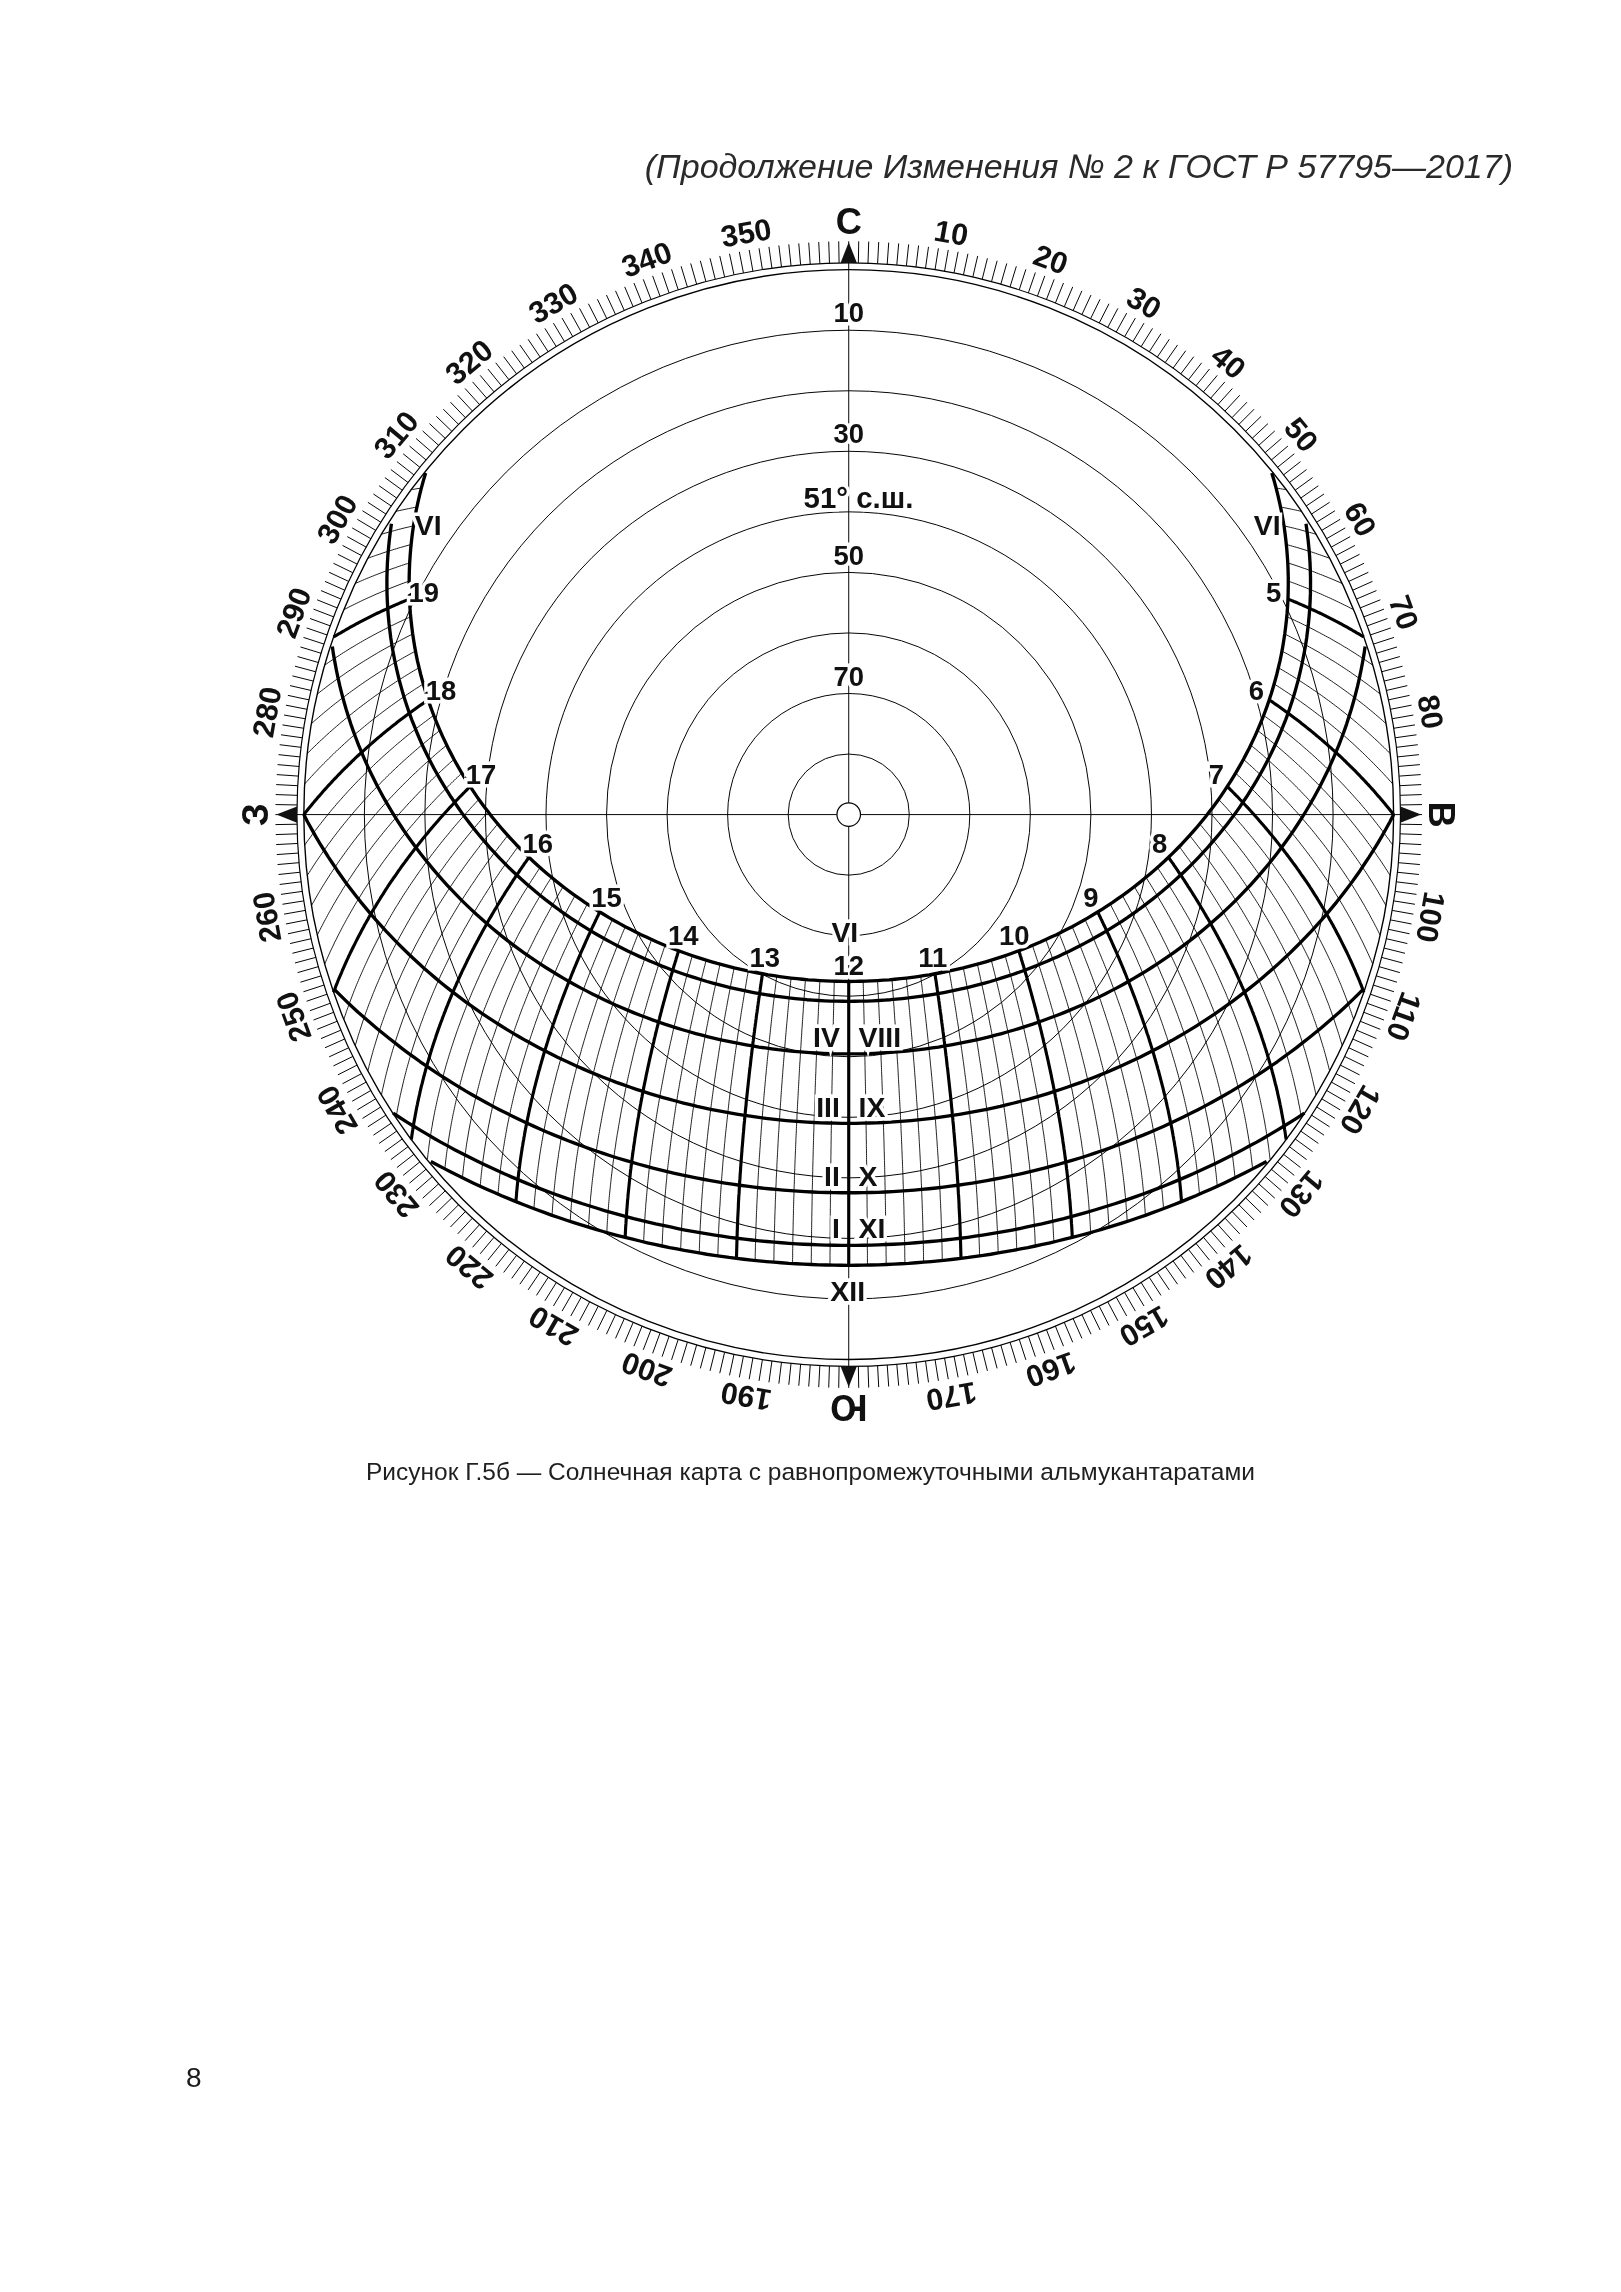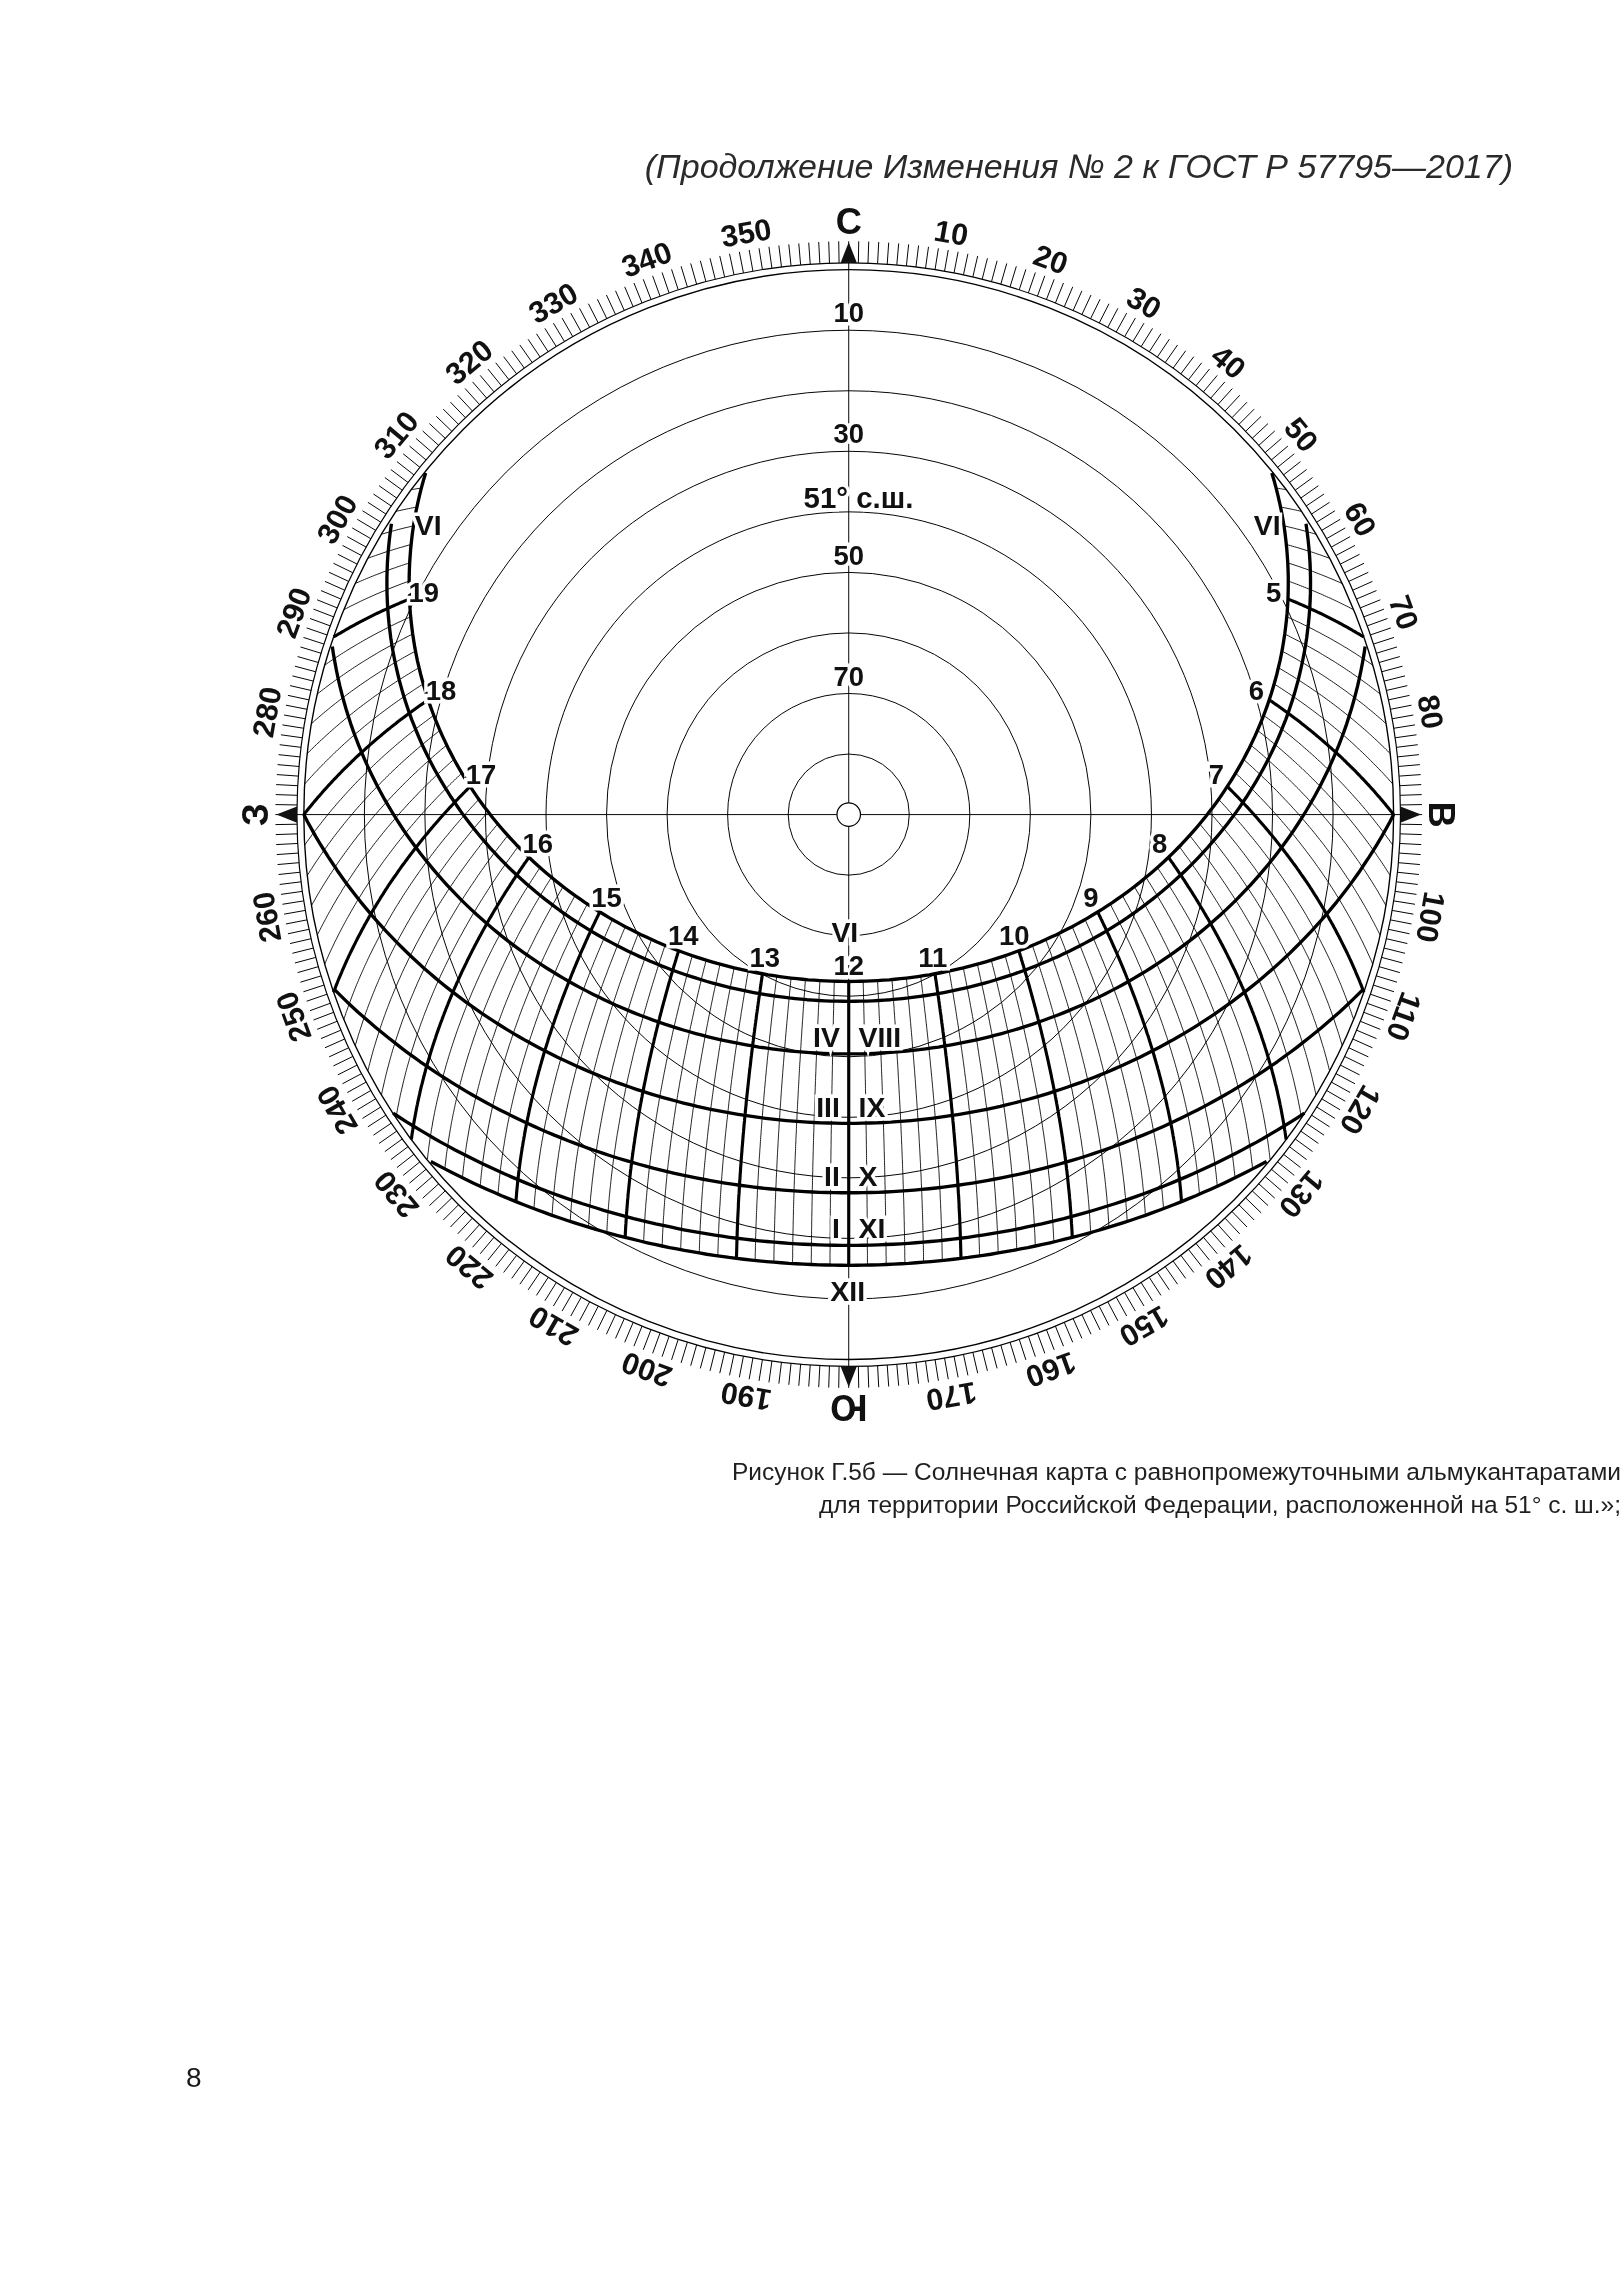--- a/index.html
+++ b/index.html
@@ -17,21 +17,21 @@
     top:147px;right:108px;
     font-size:34px;
     font-style:italic;
     color:#2a2a2a;
     white-space:nowrap;
   }
   .chart-wrap{position:absolute;top:0;left:0;width:1621px;height:1490px;}
   .caption{
     position:absolute;
     top:1455px;left:0;right:0;
-    text-align:right;
+    text-align:center;
     font-size:24.5px;
     line-height:33px;
     color:#1f1f1f;
   }
   .page-number{
     position:absolute;
     top:2062px;left:186px;
     font-size:28px;
     color:#1a1a1a;
   }
@@ -607,18 +607,17 @@
           <text x="548.8" y="870.4" font-size="28" font-weight="700" fill="#111" text-anchor="middle" paint-order="stroke" stroke="#fff" stroke-width="7">16</text>
           <text x="490.8" y="799.8" font-size="28" font-weight="700" fill="#111" text-anchor="middle" paint-order="stroke" stroke="#fff" stroke-width="7">17</text>
           <text x="450.0" y="713.7" font-size="28" font-weight="700" fill="#111" text-anchor="middle" paint-order="stroke" stroke="#fff" stroke-width="7">18</text>
           <text x="432.5" y="613.8" font-size="28" font-weight="700" fill="#111" text-anchor="middle" paint-order="stroke" stroke="#fff" stroke-width="7">19</text>
         </g>
       </svg>
   </div>
 
   <div class="caption">
     <div>Рисунок Г.5б — Солнечная карта с равнопромежуточными альмукантаратами</div>
-    <div>для территории Российской Федерации, расположенной на 51° с. ш.»;</div>
   </div>
 
   <div class="page-number">8</div>
 </div>
 
 
 </body></html>

